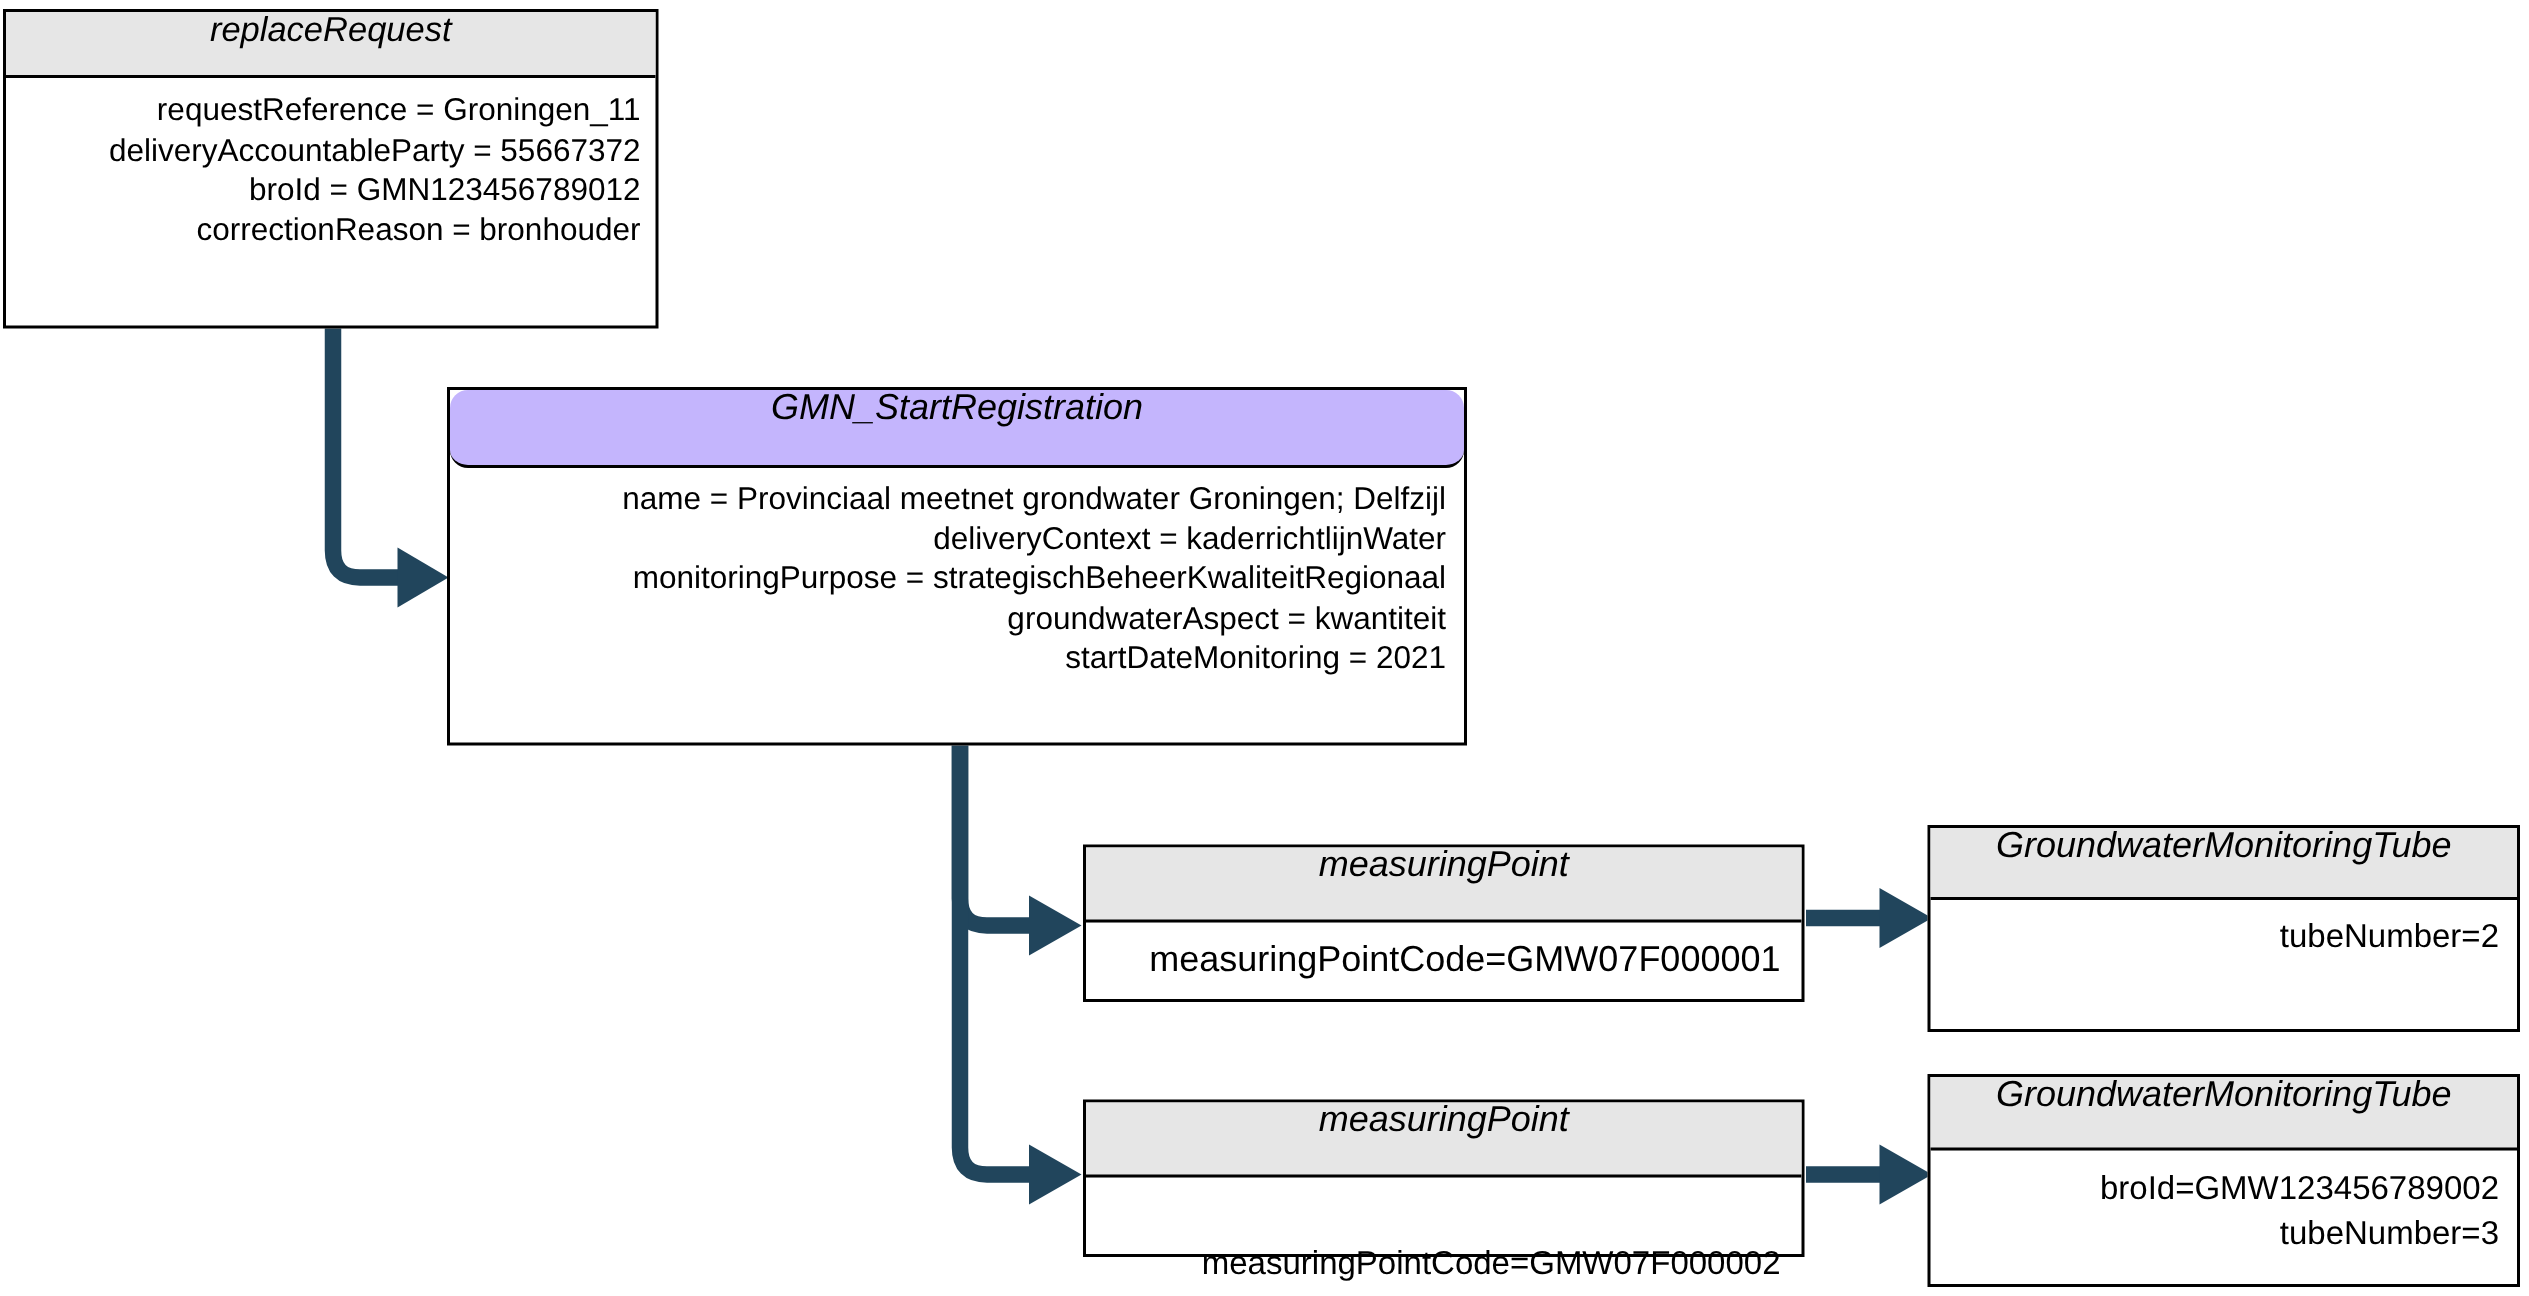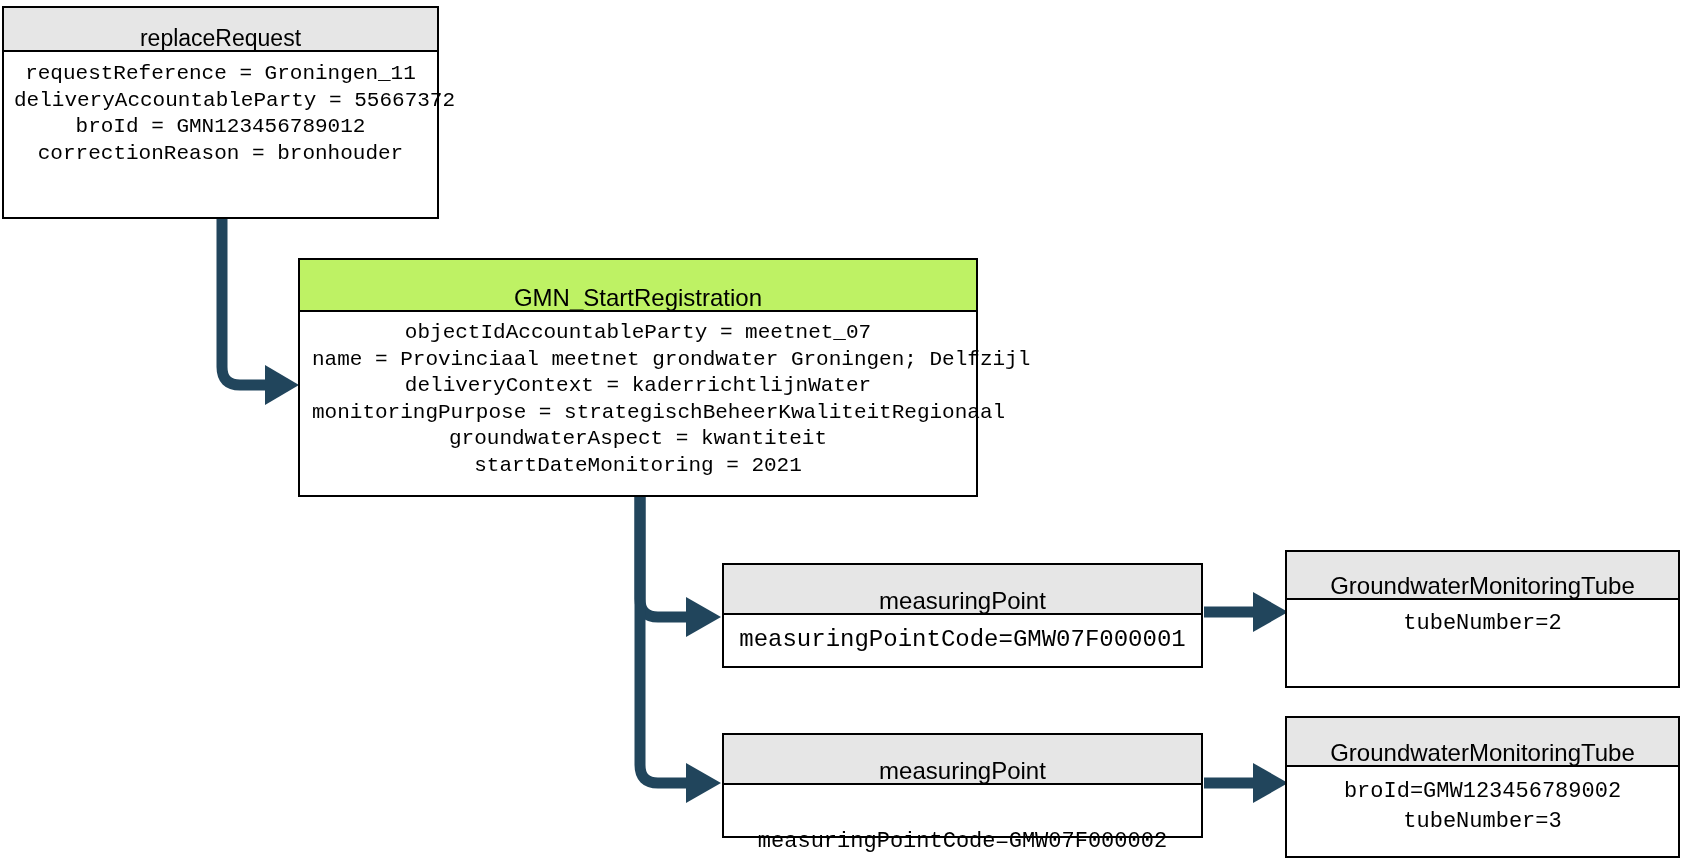--- a/index.html
+++ b/index.html
@@ -28,34 +28,34 @@
     position: absolute;
     background: #ffffff;
     border: 2px solid #000000;
     box-sizing: border-box;
     z-index: 2;
   }
   .node-header {
     background: #E6E6E6;
     border-bottom: 2px solid #000000;
     display: flex;
-    align-items: flex-end;
+    align-items: flex-start;
     justify-content: center;
     font-size: 24px;
     line-height: 1;
     box-sizing: border-box;
     height: 48px;
+    font-style: italic;
   }
   .node-body {
     box-sizing: border-box;
     padding: 9px 10px;
     font-size: 21px;
     line-height: 26.5px;
-    text-align: center;
-    font-family: Liberation Mono, monospace;
+    text-align: right;
   }
   .attr {
     white-space: nowrap;
   }
 
   
   #node-replace-request { left: 2px;    top: 6px;   width: 437px; height: 213px; }
   #node-replace-request .node-header { height: 44px; font-size: 23px; }
 
   #node-gmn             { left: 298px;  top: 258px; width: 680px; height: 239px; }
@@ -107,25 +107,24 @@
     </div>
     <div class="node-body">
       <div class="attr">requestReference = Groningen_11</div>
       <div class="attr">deliveryAccountableParty = 55667372</div>
       <div class="attr">broId = GMN123456789012</div>
       <div class="attr">correctionReason = bronhouder</div>
     </div>
   </div>
 
   <div class="node" id="node-gmn" style="border-color: rgb(0, 0, 0);">
-    <div class="node-header" style="background: #bef264;">
+    <div class="node-header" style="background: #c4b5fd; border-radius: 12px;">
       <span>GMN_StartRegistration</span>
     </div>
     <div class="node-body">
-      <div class="attr">objectIdAccountableParty = meetnet_07</div>
       <div class="attr">name = Provinciaal meetnet grondwater Groningen; Delfzijl</div>
       <div class="attr">deliveryContext = kaderrichtlijnWater</div>
       <div class="attr">monitoringPurpose = strategischBeheerKwaliteitRegionaal</div>
       <div class="attr">groundwaterAspect = kwantiteit</div>
       <div class="attr">startDateMonitoring = 2021</div>
     </div>
   </div>
 
   <div class="node" id="node-mp1" style="border-color: rgb(0, 0, 0);">
     <div class="node-header" style="background: rgb(230, 230, 230);">

